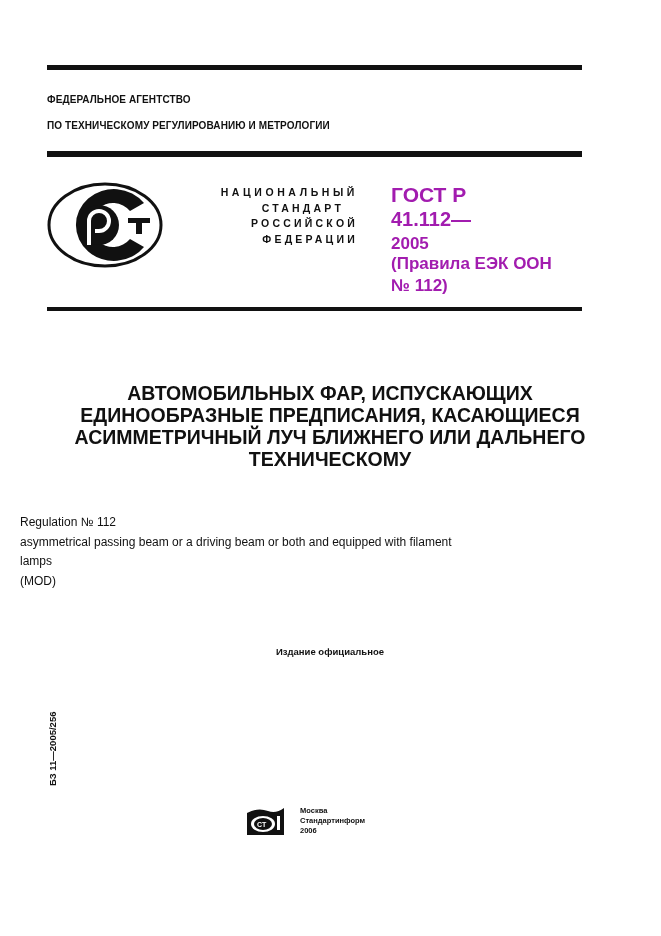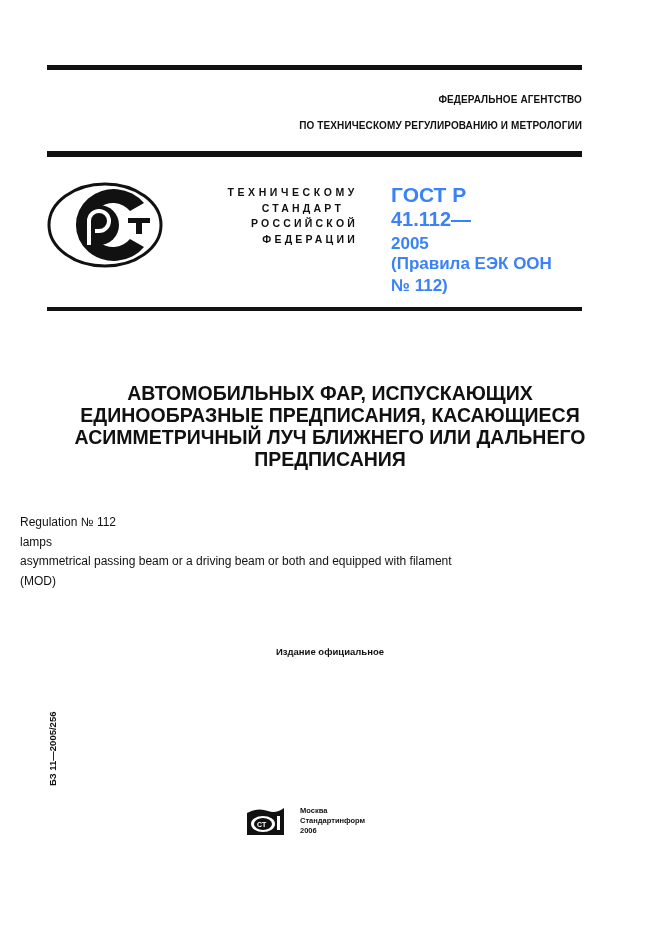--- a/index.html
+++ b/index.html
@@ -1,25 +1,25 @@
 <!DOCTYPE html>
 <html><head>
 <meta charset="utf-8">
 <style>
   html, body { margin:0; padding:0; background:#ffffff; }
   body { width:661px; height:936px; position:relative; overflow:hidden;
          font-family:"Liberation Sans", sans-serif; color:#111; }
   .abs { position:absolute; }
   .rule { position:absolute; left:47px; width:535px; background:#111; }
-  .center { text-align:right; font-weight:bold; }
+  .center { text-align:left; font-weight:bold; }
   .agency { left:47px; width:535px; font-size:10px; letter-spacing:0.1px; }
   .natl { left:190px; width:168px; text-align:right; font-weight:bold; font-size:10.5px;
           letter-spacing:3.2px; line-height:15.5px; }
   .natl div { white-space:nowrap; }
-  .gost { left:391px; font-weight:bold; color:#3b82f6; }
+  .gost { left:391px; font-weight:bold; color:#a21caf; }
   .title { left:30px; width:600px; font-size:19.5px; line-height:22px; font-weight:bold; text-align:center; }
   .reg { left:20px; width:620px; font-size:12px; line-height:19.5px; font-weight:normal; text-align:left; }
   .edition { left:200px; width:260px; font-size:9.5px; font-weight:bold; text-align:center; }
   .vert { left:47px; top:798px; transform-origin:left top; transform:rotate(-90deg);
           font-size:9.5px; font-weight:bold; white-space:nowrap; }
   .pub { left:300px; width:80px; font-size:7.5px; line-height:10px; font-weight:bold; text-align:left; }
 </style>
 </head>
 <body>
 
@@ -37,45 +37,45 @@
 
     <circle cx="53" cy="44" r="20" fill="#111"></circle>
     <path d="M43 64 L43 40 A10 10 0 1 1 53 50 L49 50" fill="none" stroke="#fff" stroke-width="4"></path>
 
     <rect x="82" y="37" width="22" height="5" fill="#111"></rect>
     <rect x="90" y="37" width="6" height="16" fill="#111"></rect>
   </svg>
 </div>
 
 <div class="abs natl" style="top:185px;">
-  <div style="letter-spacing:3.6px;">ТЕХНИЧЕСКОМУ</div>
+  <div style="letter-spacing:3.6px;">НАЦИОНАЛЬНЫЙ</div>
   <div style="margin-right:14px;">СТАНДАРТ</div>
   <div>РОССИЙСКОЙ</div>
   <div>ФЕДЕРАЦИИ</div>
 </div>
 
 <div class="abs gost" style="top:183px;font-size:21px;">ГОСТ Р</div>
 <div class="abs gost" style="top:208px;font-size:20px;">41.112—</div>
 <div class="abs gost" style="top:234px;font-size:17px;">2005</div>
 <div class="abs gost" style="top:254px;font-size:17px;white-space:nowrap;">(Правила ЕЭК ООН</div>
 <div class="abs gost" style="top:276px;font-size:17px;">№ 112)</div>
 
 <div class="rule" style="top:307px;height:4px;"></div>
 
 <div class="abs title" style="top:382px;">
   <div>АВТОМОБИЛЬНЫХ ФАР, ИСПУСКАЮЩИХ</div>
   <div>ЕДИНООБРАЗНЫЕ ПРЕДПИСАНИЯ, КАСАЮЩИЕСЯ</div>
   <div>АСИММЕТРИЧНЫЙ ЛУЧ БЛИЖНЕГО ИЛИ ДАЛЬНЕГО</div>
-  <div>ПРЕДПИСАНИЯ</div>
+  <div>ТЕХНИЧЕСКОМУ</div>
 </div>
 
 <div class="abs reg" style="top:513px;">
   <div>Regulation № 112</div>
+  <div>asymmetrical passing beam or a driving beam or both and equipped with filament</div>
   <div>lamps</div>
-  <div>asymmetrical passing beam or a driving beam or both and equipped with filament</div>
   <div>(MOD)</div>
 </div>
 
 <div class="abs edition" style="top:646px;">Издание официальное</div>
 
 <div class="abs vert" style="top:786px;">БЗ 11—2005/256</div>
 
 <div class="abs" style="left:246px;top:805px;width:40px;height:32px;">
   <svg width="40" height="32" viewBox="0 0 40 32">
     <path d="M1 8 Q12 2 22 6 Q30 9 38 3 L38 30 L1 30 Z" fill="#111"></path>

